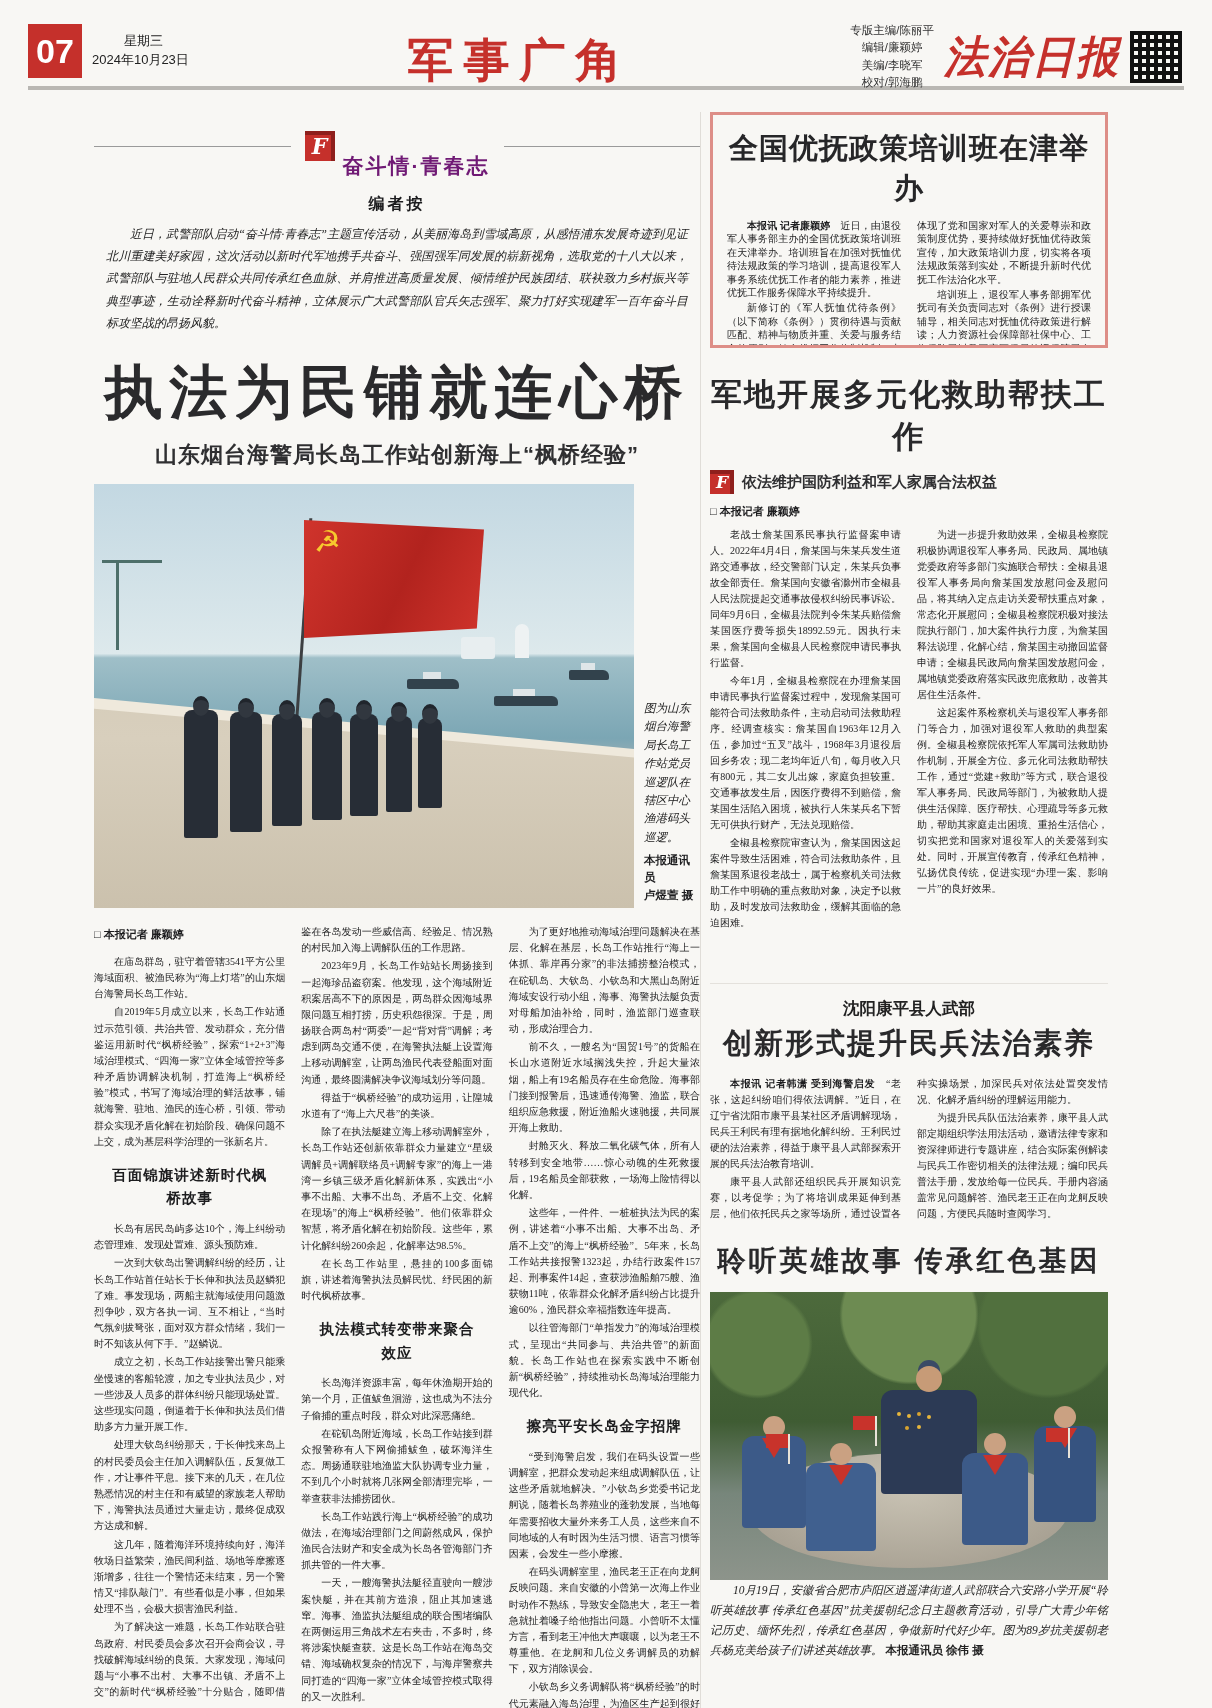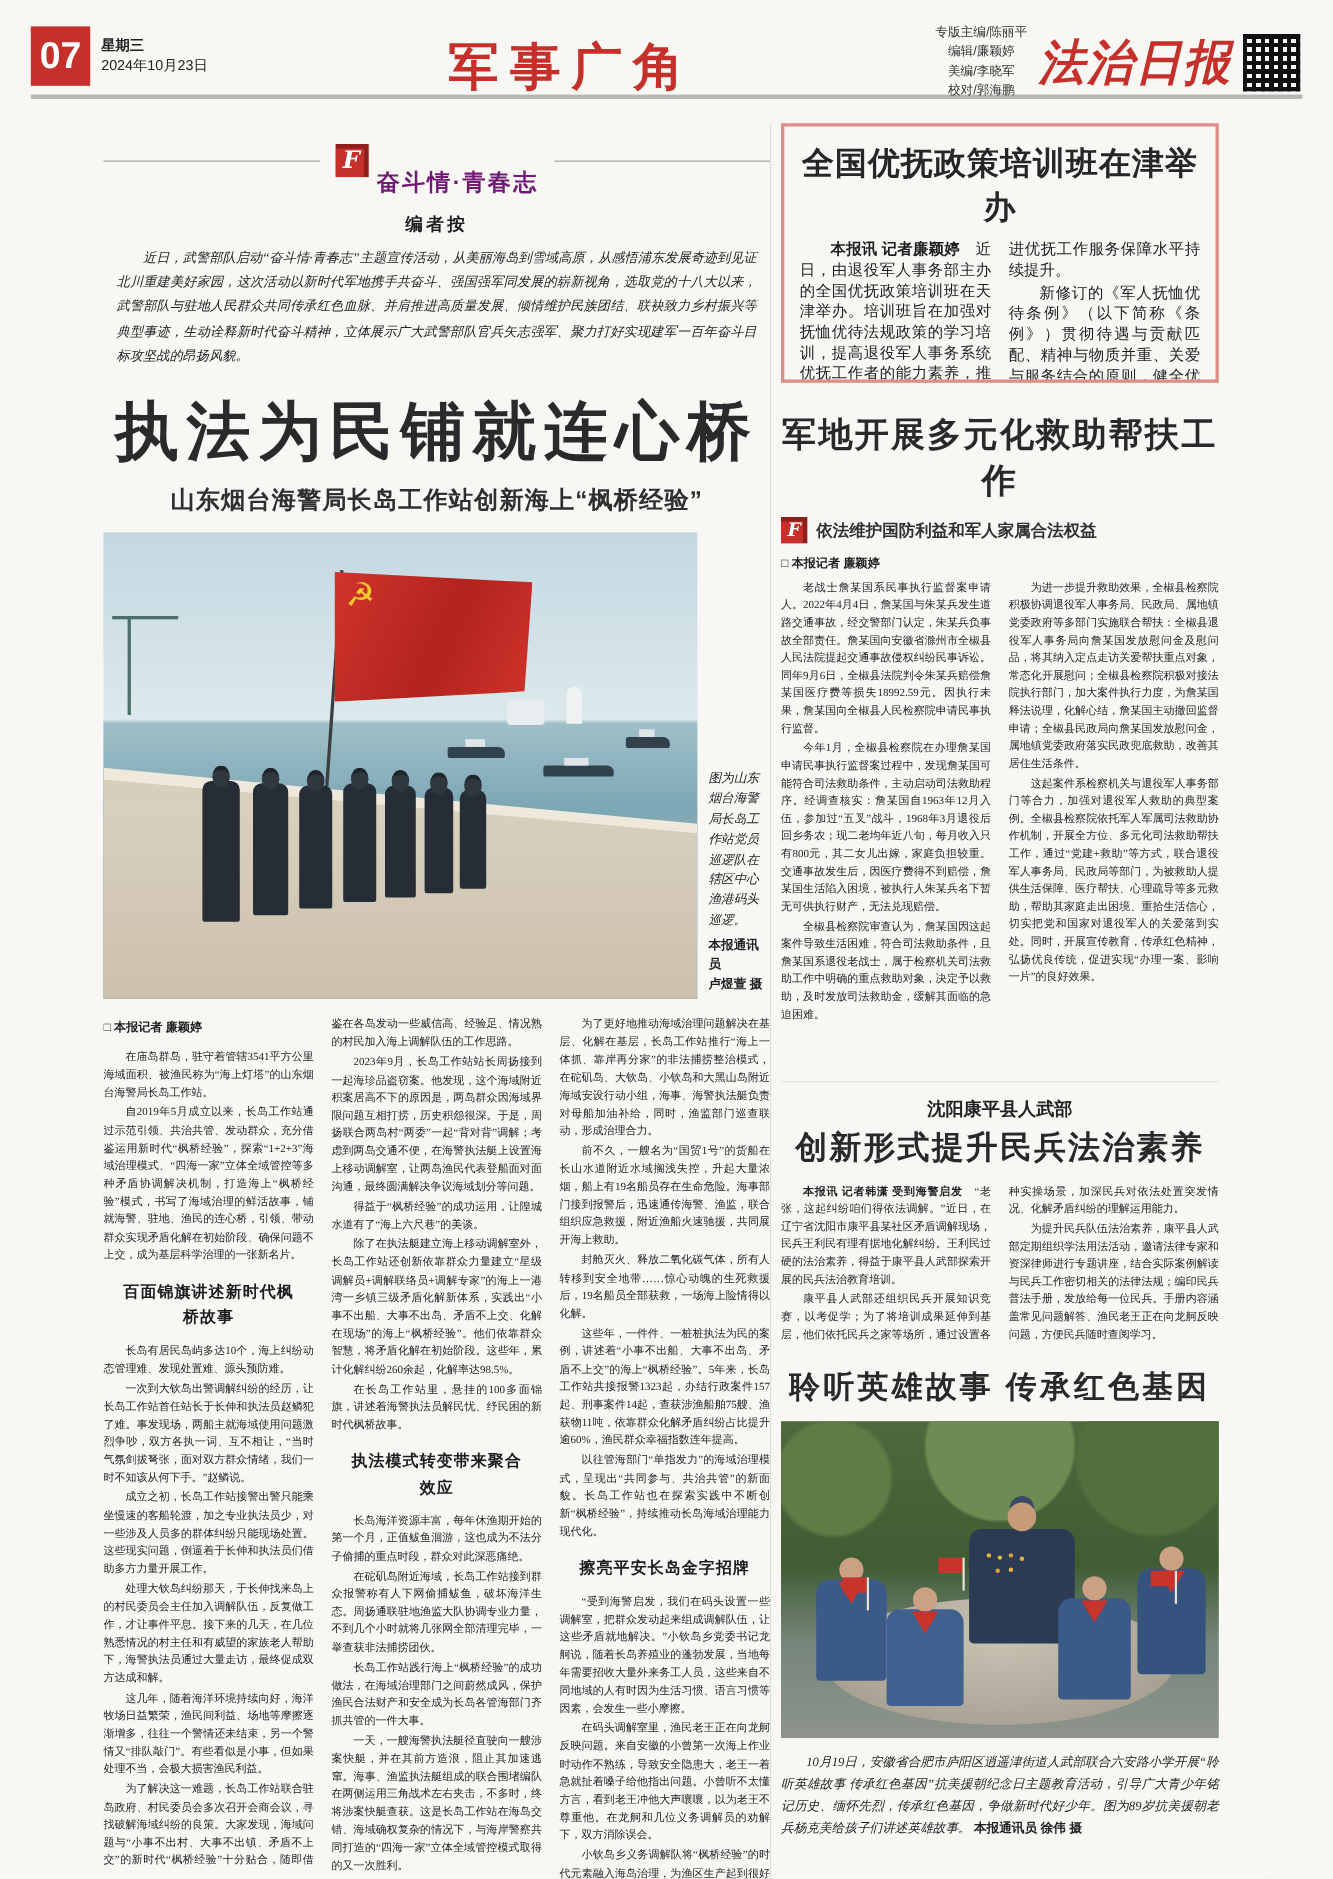--- a/index.html
+++ b/index.html
@@ -5,21 +5,21 @@
   :root{ --accent:#c5302b; --boxborder:#dd8e87; --ink:#1d1d1f; }
   *{ margin:0; padding:0; box-sizing:border-box; }
   body{ background:#e9e7e3; font-family:"Liberation Serif","DejaVu Serif",serif; color:var(--ink); }
   .page{ width:1212px; height:1708px; margin:0 auto; background:#f8f7f4; overflow:hidden; position:relative; }
 
   
   .masthead{ display:flex; align-items:flex-start; justify-content:space-between; padding:16px 30px 0 28px; height:84px; }
   .pageno-wrap{ display:flex; align-items:center; gap:10px; margin-top:8px; }
   .pageno{ width:54px; height:54px; background:var(--accent); color:#fff; font-family:"Liberation Sans","DejaVu Sans",sans-serif; font-weight:bold; font-size:34px; display:flex; align-items:center; justify-content:center; }
   .datecol{ font-family:"Liberation Sans","DejaVu Sans",sans-serif; font-size:13px; line-height:1.45; color:#222; }
-  .datecol .wd{ font-weight:bold; }
+  .datecol .wd{ font-weight:normal;margin-left:32px; }
   .section-title{ font-family:"Liberation Sans","DejaVu Sans",sans-serif; font-size:46px; font-weight:bold; color:var(--accent); letter-spacing:10px; margin-top:14px; }
   .mast-right{ display:flex; align-items:center; gap:10px; margin-top:6px; }
   .staff{ font-family:"Liberation Sans","DejaVu Sans",sans-serif; font-size:11.5px; color:#333; text-align:center; line-height:1.5; }
   .brand{ font-family:"DejaVu Serif","Liberation Serif",serif; font-style:italic; font-weight:bold; font-size:42px; color:var(--accent); letter-spacing:2px; transform:scaleY(1.05); }
   .qr{ width:52px; height:52px; background:
        repeating-linear-gradient(0deg,#111 0 4px,transparent 4px 8px),
        repeating-linear-gradient(90deg,#111 0 4px,#f8f7f4 4px 8px); outline:3px solid #111; outline-offset:-3px; }
   .toprule{ height:4px; background:#b9b7b3; margin:2px 28px 0 28px; }
 
   
@@ -59,21 +59,21 @@
   .caption-strip .credit{ font-family:"Liberation Sans","DejaVu Sans",sans-serif; font-weight:bold; font-size:11.5px; line-height:1.5; margin-top:6px; }
 
   .feature-body{ margin-top:16px; height:800px; overflow:hidden; column-count:3; column-gap:16px; font-size:10px; line-height:1.62; text-align:justify; }
   .body-p{ text-indent:2em; margin-bottom:2px; }
   .col-byline{ font-weight:bold; font-size:11px; margin:2px 0 10px; font-family:"Liberation Sans","DejaVu Sans",sans-serif; }
   .col-subhead{ font-family:"Liberation Sans","DejaVu Sans",sans-serif; font-weight:bold; font-size:14.5px; text-align:center; margin:14px 14px 10px; letter-spacing:1px; break-after:avoid; }
 
   
   .newsbox{ border:3px solid var(--boxborder); padding:10px 14px 8px; height:236px; overflow:hidden; }
   .box-headline{ text-align:center; font-family:"Liberation Sans","DejaVu Sans",sans-serif; font-weight:600; font-size:29px; color:#262628; letter-spacing:1px; margin:4px 0 10px; }
-  .box-body{ column-count:2; column-gap:16px; font-size:14px; line-height:1.34; text-align:justify; height:158px; overflow:hidden; }
+  .box-body{ column-count:2; column-gap:16px; font-size:10px; line-height:1.34; text-align:justify; height:158px; overflow:hidden; }
 
   .rescue{ margin-top:26px; }
   .kicker{ text-align:center; font-family:"Liberation Sans","DejaVu Sans",sans-serif; font-weight:bold; font-size:16.5px; color:#222; }
   .rescue-headline{ text-align:center; font-family:"Liberation Sans","DejaVu Sans",sans-serif; font-weight:600; font-size:31px; letter-spacing:2px; color:#29292b; margin:4px 0 12px; }
   .tagline-row{ display:flex; align-items:center; gap:8px; margin:2px 0 10px; }
   .tagline{ font-family:"Liberation Sans","DejaVu Sans",sans-serif; font-weight:bold; font-size:15px; color:#303032; }
   .rescue-byline{ font-family:"Liberation Sans","DejaVu Sans",sans-serif; font-weight:bold; font-size:11px; margin-bottom:8px; }
   .rescue-body{ column-count:2; column-gap:16px; font-size:10px; line-height:1.6; text-align:justify; height:438px; overflow:hidden; }
 
   .militia{ margin-top:18px; border-top:1px solid #e4e1dc; padding-top:14px; }
@@ -95,21 +95,21 @@
   .veteran::before{ width:26px; height:26px; top:-24px; background:#c79b77; box-shadow:0 -8px 0 -2px #3a4a66; }
   .medals{ position:absolute; left:16px; top:22px; width:4px; height:4px; background:#e7b63c; border-radius:50%;
      box-shadow:10px 2px 0 #e7b63c, 20px 0 0 #d8a32f, 30px 3px 0 #e7b63c, 8px 14px 0 #d8a32f, 20px 13px 0 #e7b63c; }
   .kid1{ left:8%; bottom:18%; width:64px; height:92px; background:#3c5a88; }
   .kid2{ left:24%; bottom:10%; width:70px; height:88px; background:#40608f; }
   .kid3{ right:20%; bottom:12%; width:66px; height:92px; background:#3c5a88; }
   .kid4{ right:3%; bottom:20%; width:62px; height:96px; background:#365380; }
   .scarf{ position:absolute; top:2px; left:50%; transform:translateX(-50%); width:0; height:0; border-left:12px solid transparent; border-right:12px solid transparent; border-top:20px solid #c8332b; }
   .mini-flag{ position:absolute; width:22px; height:14px; background:#c8332b; }
   .mini-flag::after{ content:""; position:absolute; right:-2px; top:0; width:2px; height:30px; background:#e8e3d8; }
-  .hero-caption{ margin-top:12px; font-style:italic; font-size:11.5px; line-height:1.75; text-align:justify; text-indent:2em; color:#222; }
+  .hero-caption{ font-style:italic; font-size:11.5px; line-height:1.75; text-align:justify; text-indent:2em; color:#222; }
   .hero-caption b{ font-style:normal; font-family:"Liberation Sans","DejaVu Sans",sans-serif; }
 </style>
 </head>
 <body>
 
 <div class="page">
 
   <div class="masthead">
     <div class="pageno-wrap">
       <div class="pageno">07</div>

